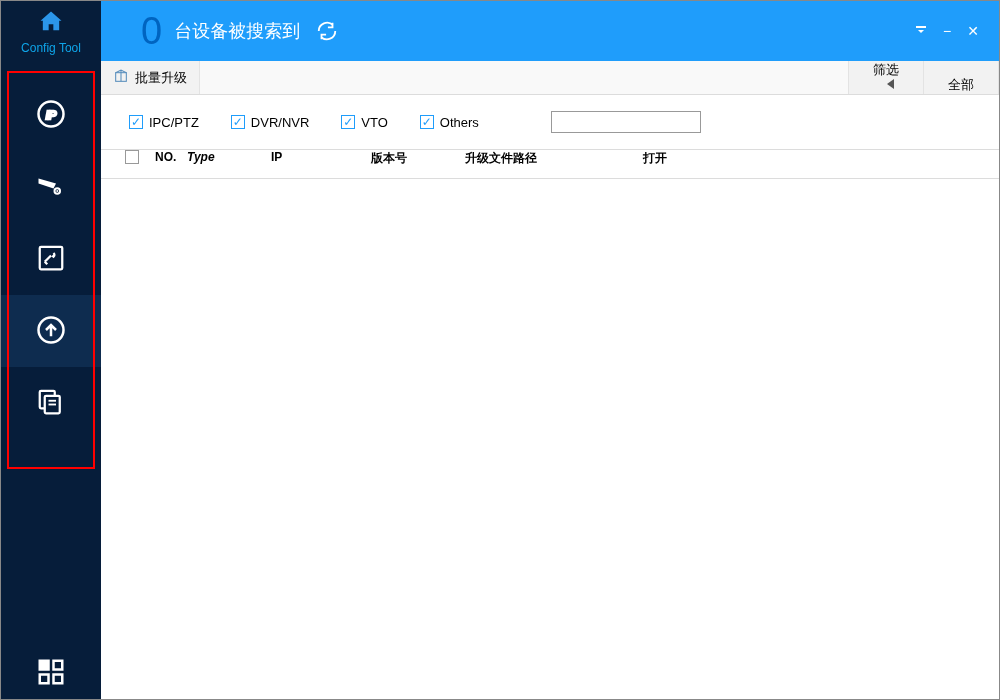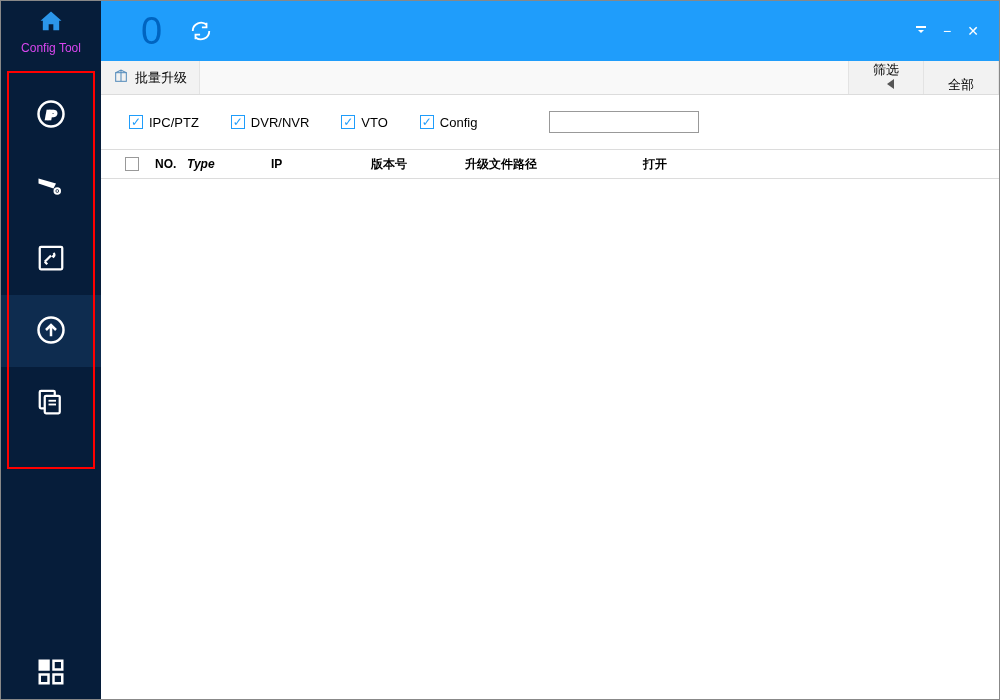--- a/index.html
+++ b/index.html
@@ -26,21 +26,21 @@
     .header-brand {
       width: 100px;
       background: #061d3a;
       display: flex;
       flex-direction: column;
       align-items: center;
       justify-content: center;
       color: #2b96ea;
     }
     .header-brand svg { width: 28px; height: 28px; }
-    .brand-text { font-size: 12px; color: #d946ef; margin-top: 2px; }
+    .brand-text { font-size: 12px; color: #0ea5e9; margin-top: 2px; }
     .header-title {
       flex: 1;
       display: flex;
       align-items: center;
       color: #fff;
       font-size: 18px;
       padding-left: 40px;
     }
     .count-0 {
       color: #0064c0;
@@ -175,21 +175,21 @@
       padding: 0 6px;
       margin-left: 40px;
     }
     .search-btn {
       width: 20px; height: 20px;
       display: inline-flex; align-items: center; justify-content: center;
       cursor: pointer;
     }
     .table-head {
       display: flex;
-      align-items: center;
+      align-items: flex-start;
       height: 30px;
       border-top: 1px solid #dcdcdc;
       border-bottom: 1px solid #dcdcdc;
       font-size: 12px;
       font-weight: 600;
       padding-left: 18px;
     }
     .col { padding: 0 6px; }
     .col-chk { width: 30px; display:flex; align-items:center; }
     .col-chk .chkbox { border-color: #999; }
@@ -220,20 +220,21 @@
     <div class="header-brand">
       <span>
         <svg viewBox="0 0 24 24" fill="#2b96ea">
             <path d="M12 3l9 8h-2v8h-5v-5h-4v5H5v-8H3z"></path>
           </svg>
       </span>
       <span class="brand-text">Config Tool</span>
     </div>
     <div class="header-title">
       <span class="count-0">0</span>
+      <span>台设备被搜索到</span>
       <span class="refresh-icon">
         <svg viewBox="0 0 24 24" fill="none" stroke="#fff" stroke-width="2">
             <path d="M3 12a9 9 0 0 1 15.5-6.3M21 12a9 9 0 0 1-15.5 6.3M18 3v5h-5M6 21v-5h5"></path>
           </svg>
       </span>
     </div>
     <div class="window-controls">
       <span>
         <svg width="12" height="12" viewBox="0 0 12 12" fill="#fff">
             <rect x="1" y="2" width="10" height="2"></rect>
@@ -332,21 +333,21 @@
         <label class="chk">
           <span class="chkbox checked"></span>
           <span>DVR/NVR</span>
         </label>
         <label class="chk">
           <span class="chkbox checked"></span>
           <span>VTO</span>
         </label>
         <label class="chk">
           <span class="chkbox checked"></span>
-          <span>Config</span>
+          <span>Others</span>
         </label>
         <input class="search-input" type="text" value="" style="">
         <span class="search-btn">
           <span>
             <svg viewBox="0 0 24 24" fill="none" stroke="#888" stroke-width="2">
                 <circle cx="10" cy="10" r="6"></circle>
                 <line x1="15" y1="15" x2="20" y2="20"></line>
               </svg>
           </span>
         </span>

